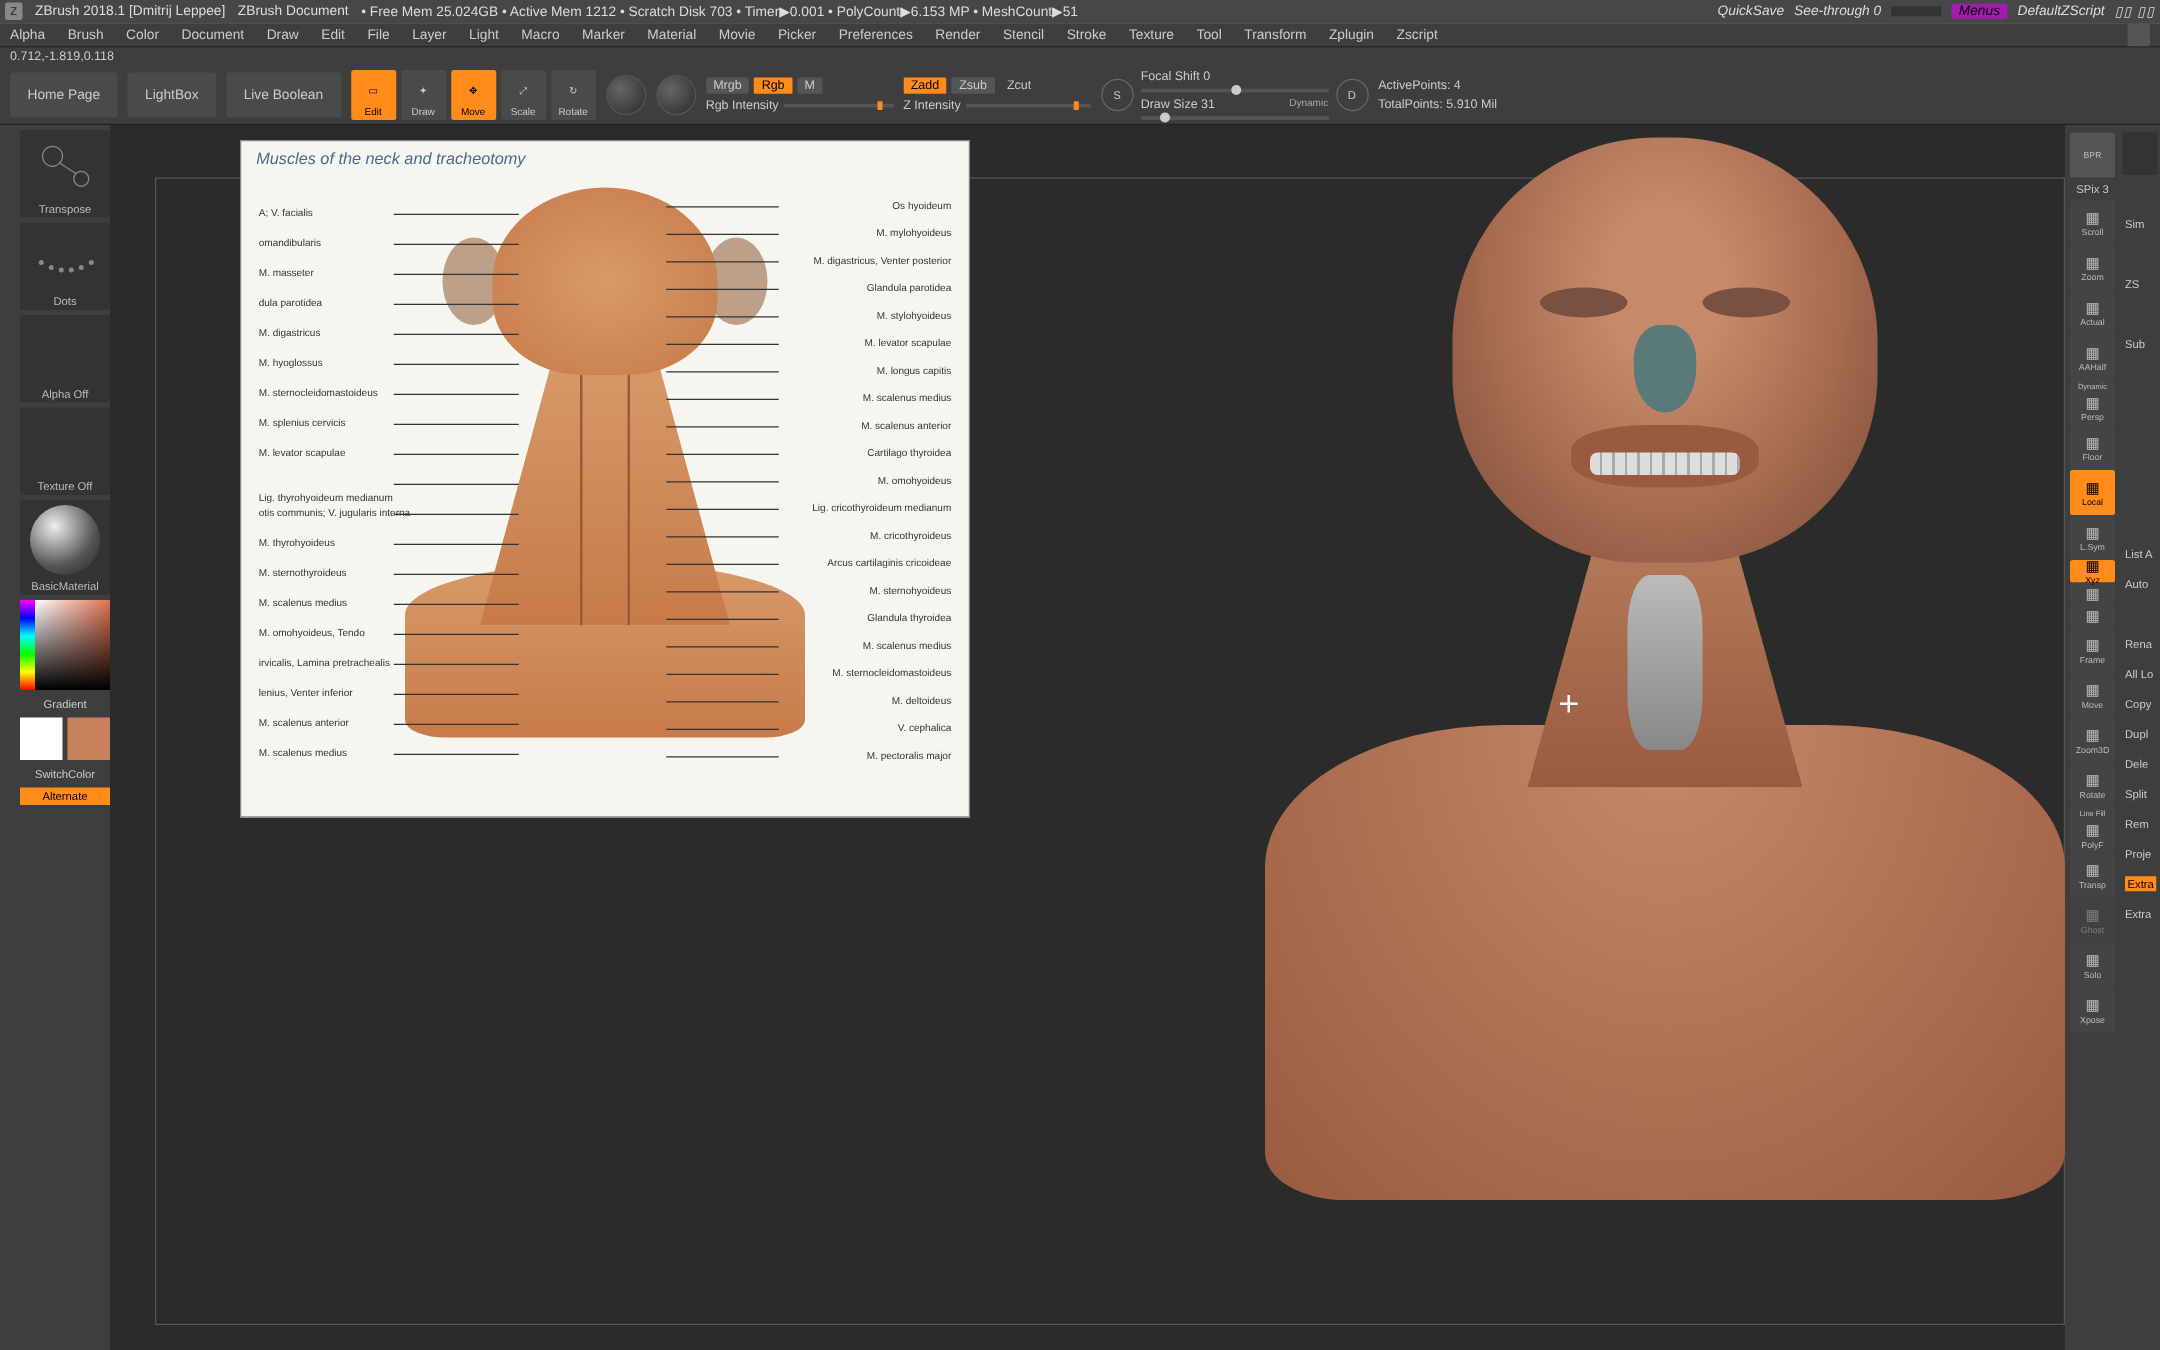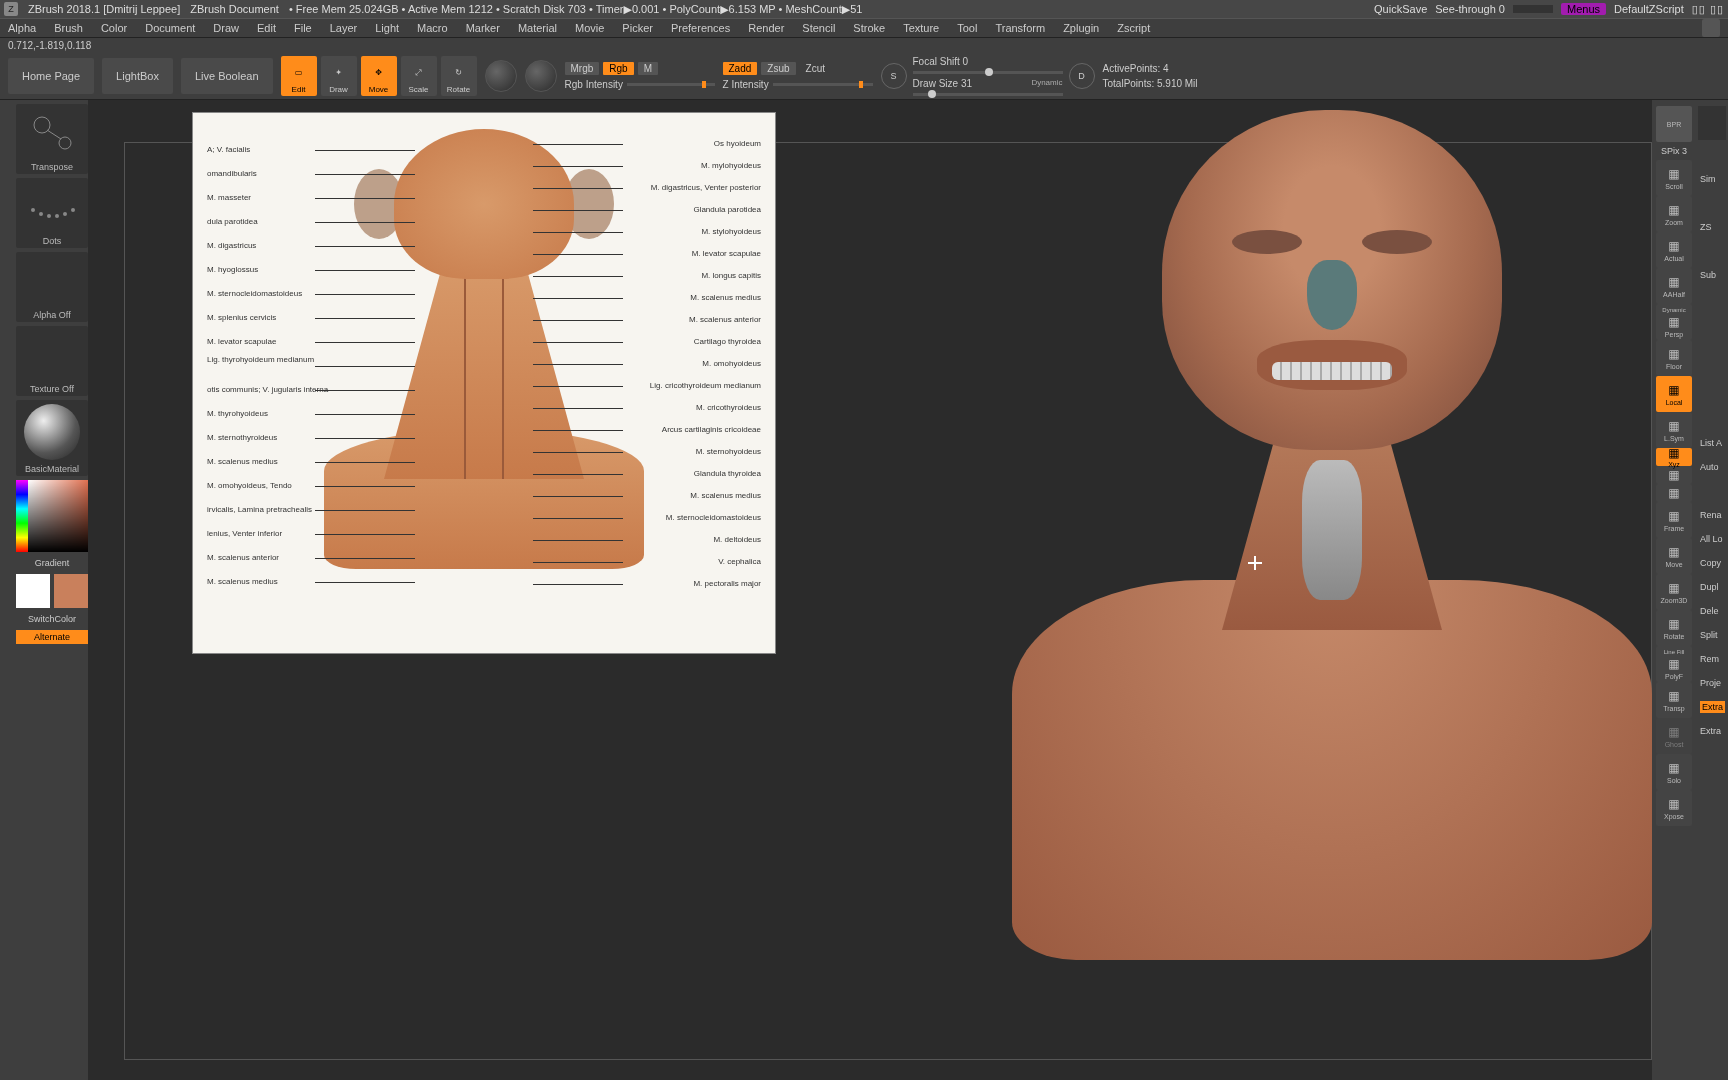--- a/index.html
+++ b/index.html
@@ -2,21 +2,21 @@
 <html><head>
 <meta charset="utf-8">
 <style>
 * { margin: 0; padding: 0; box-sizing: border-box; font-family: Arial, sans-serif; user-select: none; }
 body { background: #2b2b2b; color: #ccc; font-size: 11px; width: 1728px; height: 1080px; overflow: hidden; position: relative; }
 
 
 .titlebar { height: 18px; background: #474747; display: flex; align-items: center; padding: 0 4px; gap: 10px; font-size: 11px; color: #ddd; }
 .titlebar .zlogo { width: 14px; height: 14px; background: #888; border-radius: 2px; display:flex;align-items:center;justify-content:center;font-size:9px;color:#222;}
 .titlebar .spacer { flex: 1; }
-.titlebar .right { display: flex; align-items: center; gap: 8px; }
+.titlebar .right { display: flex; align-items: center; gap: 8px; font-style: italic; }
 .titlebar .menus-btn { background: #a21caf; color: #000; padding: 0 6px; border-radius: 2px; }
 .titlebar .stbar { width: 40px; height: 8px; background: #333; }
 
 
 .menubar { height: 20px; background: #3e3e3e; display: flex; align-items: center; padding: 0 8px; gap: 18px; font-size: 11px; color: #ccc; border-top: 1px solid #555; border-bottom: 1px solid #222; }
 .menubar span { cursor: default; }
 .menubar .rightcap { margin-left: auto; width:18px;height:18px;background:#555;border-radius:2px;}
 
 
 .coordbar { height: 14px; background: #3e3e3e; padding: 0 8px; font-size: 10px; color: #ccc; display:flex;align-items:center;}
@@ -303,20 +303,21 @@
           <div class="eye"></div>
           <div class="eye"></div>
         </div>
       <div class="nose"></div>
       <div class="mouth"></div>
       <div class="teeth"></div>
       <div class="cursor"></div>
     </div>
 
     <div class="ref-image">
+      <div class="title">Muscles of the neck and tracheotomy</div>
       <div class="figure">
         <div class="neck-shape">
           <div class="ns-shoulder"></div>
           <div class="ns-neck"></div>
           <div class="ns-ear l"></div>
             <div class="ns-ear r"></div>
           <div class="ns-head"></div>
         </div>
         <div id="ref-labels-left">
             <div class="ref-label" style="left: 2px; top: 26px;">A; V. facialis</div>
@@ -330,21 +331,21 @@
             <div class="ref-label" style="left: 2px; top: 122px;">M. digastricus</div>
             <div class="ref-line" style="left: 110px; top: 127px; width: 100px;"></div>
             <div class="ref-label" style="left: 2px; top: 146px;">M. hyoglossus</div>
             <div class="ref-line" style="left: 110px; top: 151px; width: 100px;"></div>
             <div class="ref-label" style="left: 2px; top: 170px;">M. sternocleidomastoideus</div>
             <div class="ref-line" style="left: 110px; top: 175px; width: 100px;"></div>
             <div class="ref-label" style="left: 2px; top: 194px;">M. splenius cervicis</div>
             <div class="ref-line" style="left: 110px; top: 199px; width: 100px;"></div>
             <div class="ref-label" style="left: 2px; top: 218px;">M. levator scapulae</div>
             <div class="ref-line" style="left: 110px; top: 223px; width: 100px;"></div>
-            <div class="ref-label" style="left: 2px; top: 236px;">Lig. thyrohyoideum medianum</div>
+            <div class="ref-label" style="left: 2px; top: 254px;">Lig. thyrohyoideum medianum</div>
             <div class="ref-line" style="left: 110px; top: 247px; width: 100px;"></div>
             <div class="ref-label" style="left: 2px; top: 266px;">otis communis; V. jugularis interna</div>
             <div class="ref-line" style="left: 110px; top: 271px; width: 100px;"></div>
             <div class="ref-label" style="left: 2px; top: 290px;">M. thyrohyoideus</div>
             <div class="ref-line" style="left: 110px; top: 295px; width: 100px;"></div>
             <div class="ref-label" style="left: 2px; top: 314px;">M. sternothyroideus</div>
             <div class="ref-line" style="left: 110px; top: 319px; width: 100px;"></div>
             <div class="ref-label" style="left: 2px; top: 338px;">M. scalenus medius</div>
             <div class="ref-line" style="left: 110px; top: 343px; width: 100px;"></div>
             <div class="ref-label" style="left: 2px; top: 362px;">M. omohyoideus, Tendo</div>

